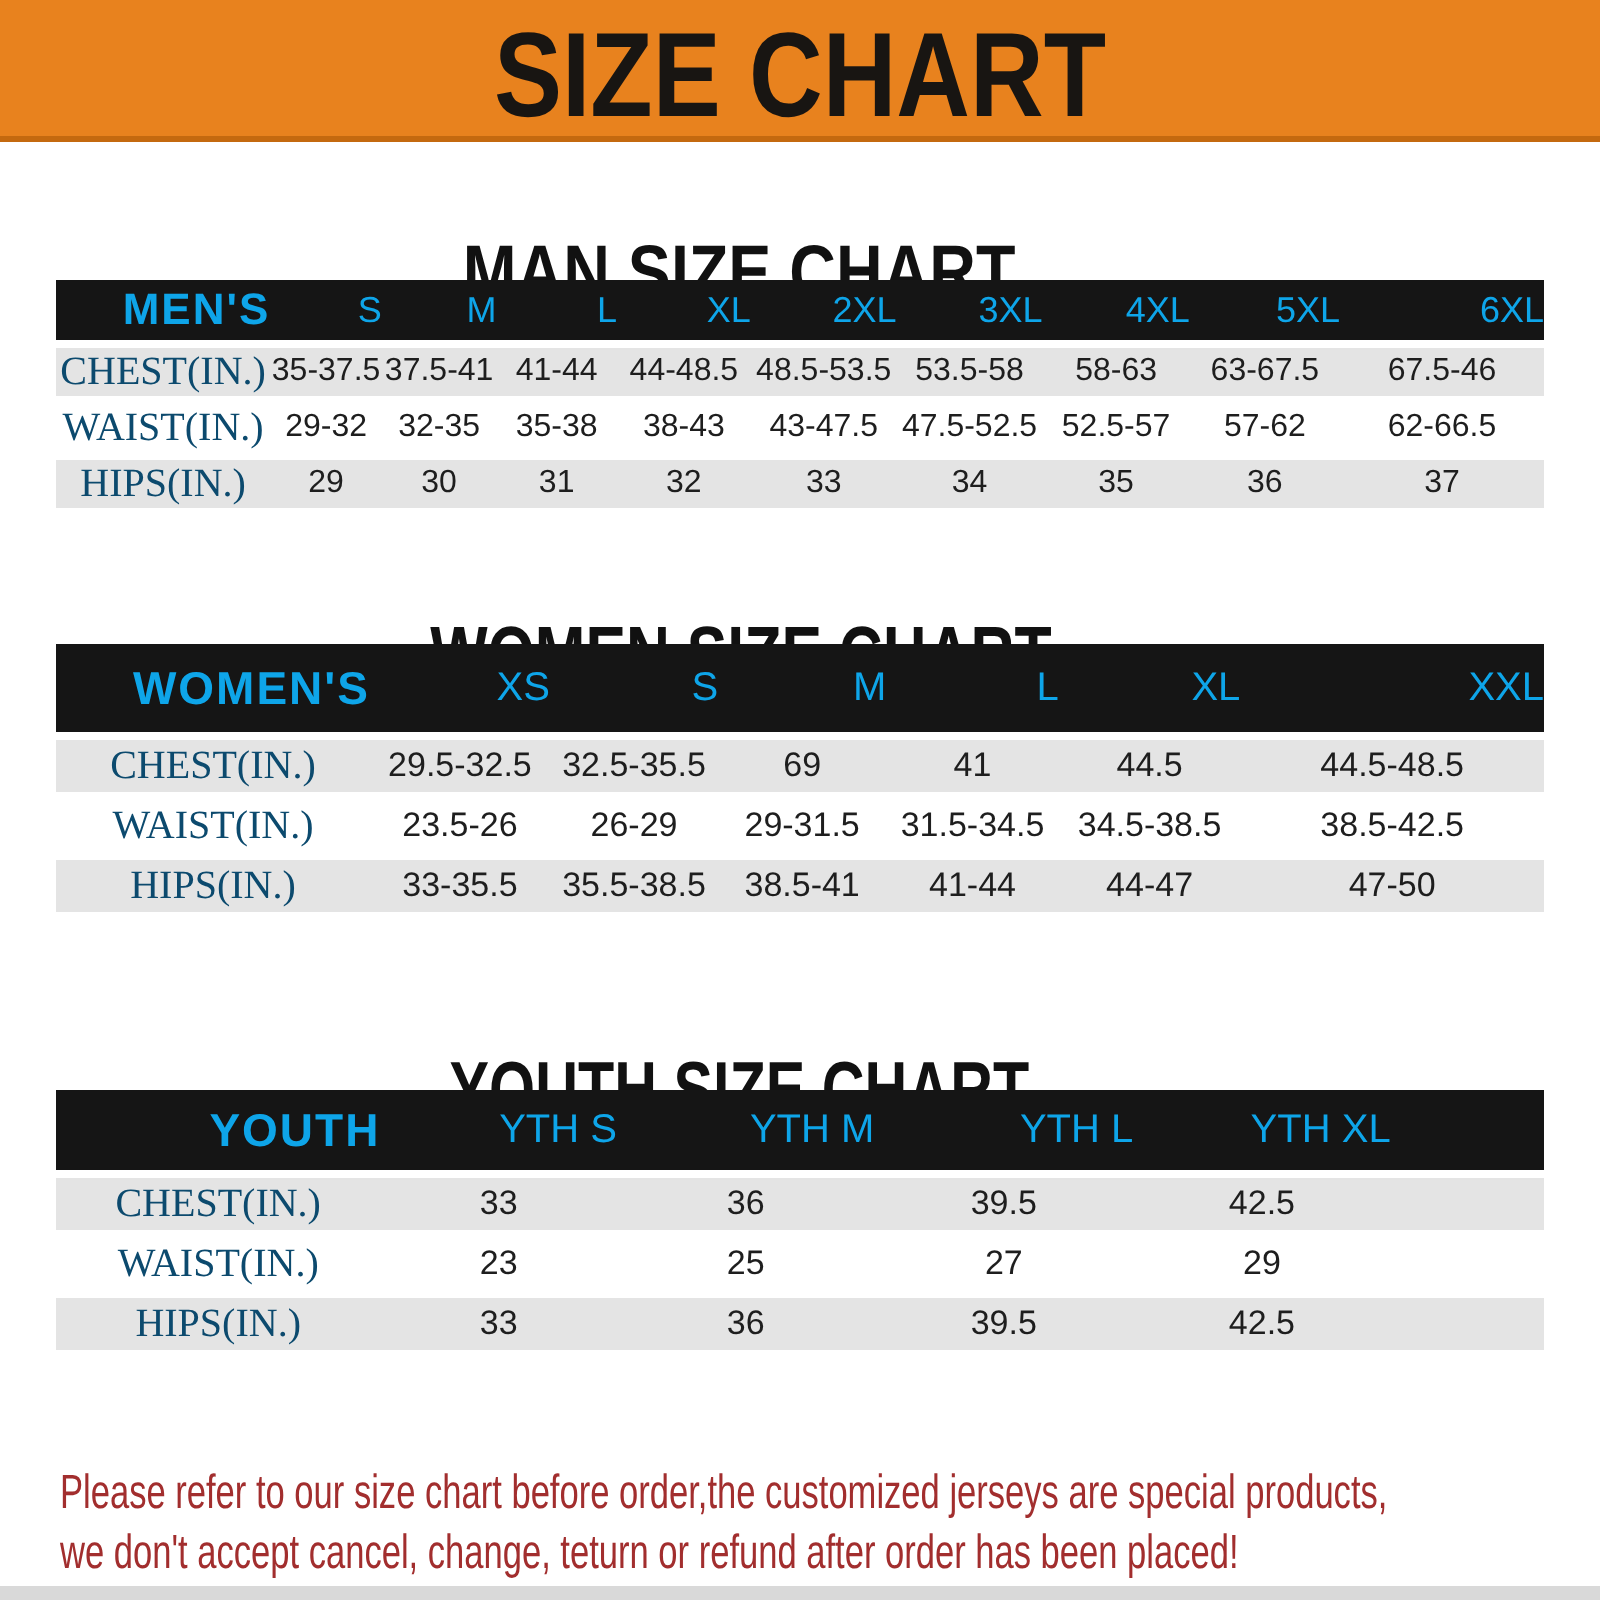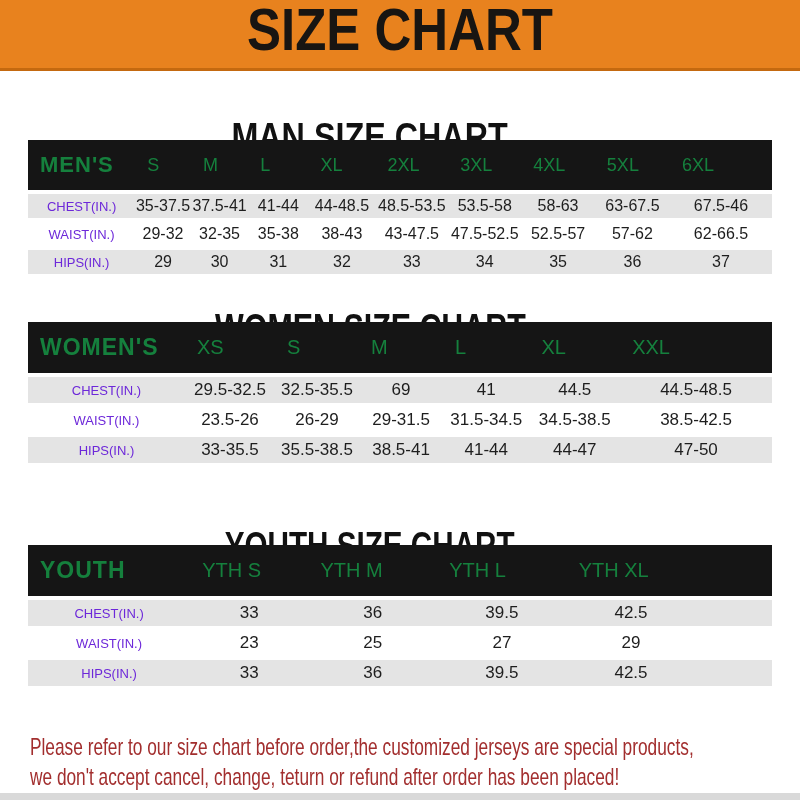--- a/index.html
+++ b/index.html
@@ -4,21 +4,21 @@
 <style>
   html,body{margin:0;padding:0;}
   body{
     width:800px;height:800px;position:relative;overflow:hidden;
     background:#ffffff;font-family:"Liberation Sans",sans-serif;
   }
   
   .banner{
     position:absolute;top:0;left:0;width:800px;height:68px;
     background:#E8821E;border-bottom:3px solid #C4690F;
-    display:flex;align-items:flex-start;justify-content:center;
+    display:flex;align-items:flex-end;justify-content:center;
   }
   .banner-title{
     font-size:60px;font-weight:bold;color:#181512;line-height:1;
     transform:scaleX(0.85);letter-spacing:0px;white-space:nowrap;
   }
   
   .section-heading{
     position:absolute;left:0;width:740px;text-align:center;
     font-weight:bold;color:#111;line-height:1;white-space:nowrap;
   }
@@ -28,22 +28,22 @@
   .h-youth{top:494px;font-size:39px;}.h-youth>span{transform:scaleX(0.76);}
   
   table.size-table{
     position:absolute;left:28px;width:744px;
     border-collapse:separate;border-spacing:0 4px;table-layout:fixed;
   }
   .t-men{top:136px;}
   .t-women{top:318px;}
   .t-youth{top:541px;border-spacing:0 6px;}
   thead th{
-    background:#151515;color:#15803d;font-weight:normal;
-    text-align:left;padding:12px;white-space:nowrap;
+    background:#151515;color:#0ea5e9;font-weight:normal;
+    text-align:right;padding:0;white-space:nowrap;
   }
   .t-men thead tr{height:30px;}
   .t-women thead tr{height:44px;}
   .t-youth thead tr{height:40px;}
   thead th.row-label{font-weight:bold;letter-spacing:1px;}
   .t-men thead th{font-size:18px;}
   .t-men thead th.row-label{font-size:22px;}
   .t-women thead th{font-size:20px;}
   .t-women thead th.row-label{font-size:23px;}
   .t-youth thead th{font-size:20px;margin-top:48px;}
@@ -52,21 +52,21 @@
     text-align:center;padding:0;white-space:nowrap;
     color:#1e1e1e;background:#ffffff;
   }
   .t-men tbody tr{height:24px;}
   .t-women tbody tr{height:26px;}
   .t-youth tbody tr{height:26px;}
   tbody tr:nth-child(odd) td{background:#E4E4E4;}
   .t-men tbody td{font-size:16px;}
   .t-women tbody td{font-size:17px;}
   .t-youth tbody td{font-size:17px;}
-  tbody td.row-label{font-size:13px;color:#6d28d9;}
+  tbody td.row-label{font-size:20px;color:#0c4a6e;font-family:Liberation Serif, serif;}
   td.spacer-cell,th.spacer-cell{background:transparent;}
   .t-youth th.spacer-cell{background:#151515;}
   
   .notice{
     position:absolute;left:30px;top:732px;width:770px;
     color:#A22E2E;font-size:24px;line-height:30px;font-weight:normal;
   }
   .notice p{
     margin:0;transform:scaleX(0.72);transform-origin:left center;
     white-space:nowrap;

